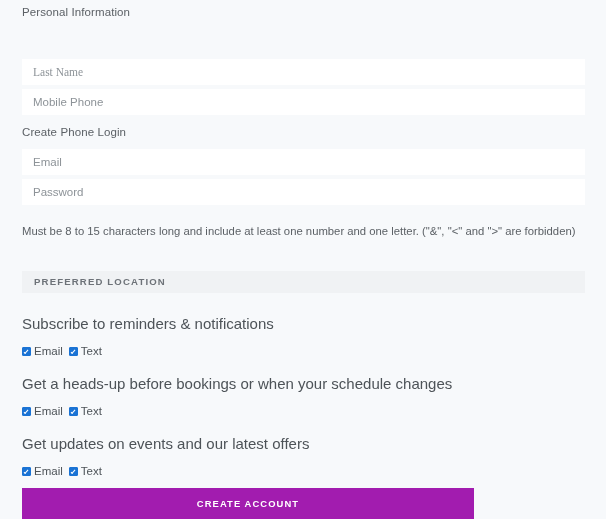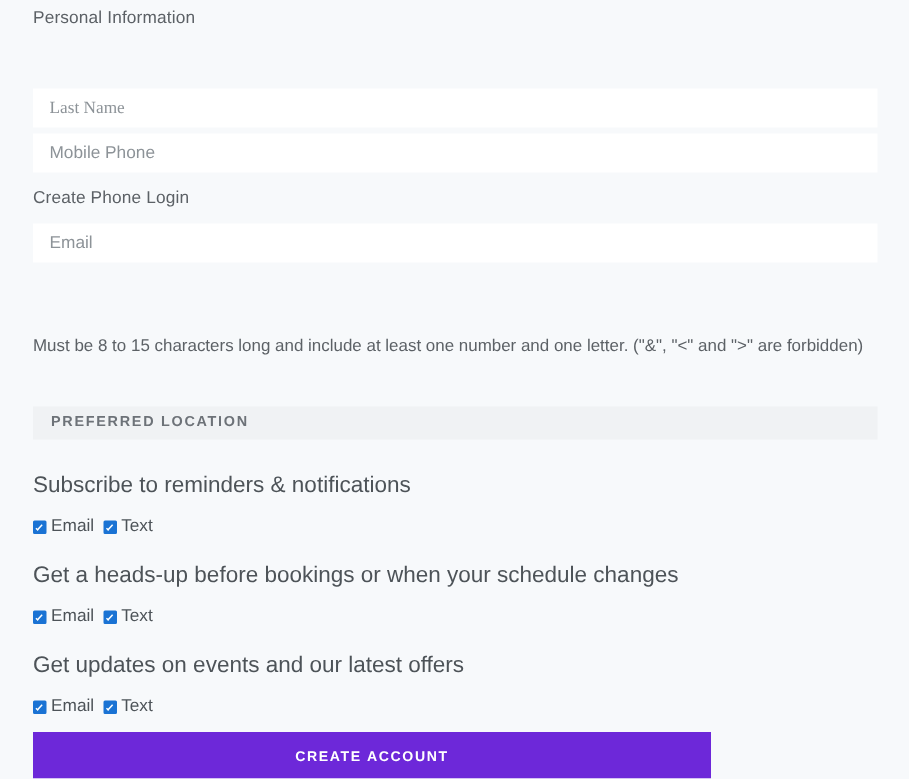--- a/index.html
+++ b/index.html
@@ -134,21 +134,21 @@
     line-height: 1;
   }
 
   
   .submit-btn {
     position: absolute;
     left: 22px;
     top: 488px;
     width: 452px;
     height: 31px;
-    background: #6d28d9;
+    background: #a21caf;
     border: none;
     color: #ffffff;
     font-family: "Liberation Sans", sans-serif;
     font-size: 9.4px;
     font-weight: bold;
     letter-spacing: 1.1px;
     cursor: pointer;
     padding: 0;
   }
 </style>
@@ -161,20 +161,21 @@
 
 
   <input class="field" style="top: 59px; font-family: Liberation Serif, serif;" type="text" placeholder="Last Name">
 
   <input class="field" style="top: 89px;" type="text" placeholder="Mobile Phone">
 
   <div class="section-label" style="top:126px;">Create Phone Login</div>
 
   <input class="field" style="top: 149px;" type="text" placeholder="Email">
 
+  <input class="field" style="top: 179px;" type="password" placeholder="Password">
 
   <div class="hint" style="top:225px;">Must be 8 to 15 characters long and include at least one number and one letter. ("&amp;", "&lt;" and "&gt;" are forbidden)</div>
 
   <div class="loc-bar">
     <div class="loc-bar-text">PREFERRED LOCATION</div>
   </div>
 
   <div class="sub-title" style="top:315px;">Subscribe to reminders &amp; notifications</div>
   <div class="cb-row" style="top:346px;">
     <label class="cb-group">

